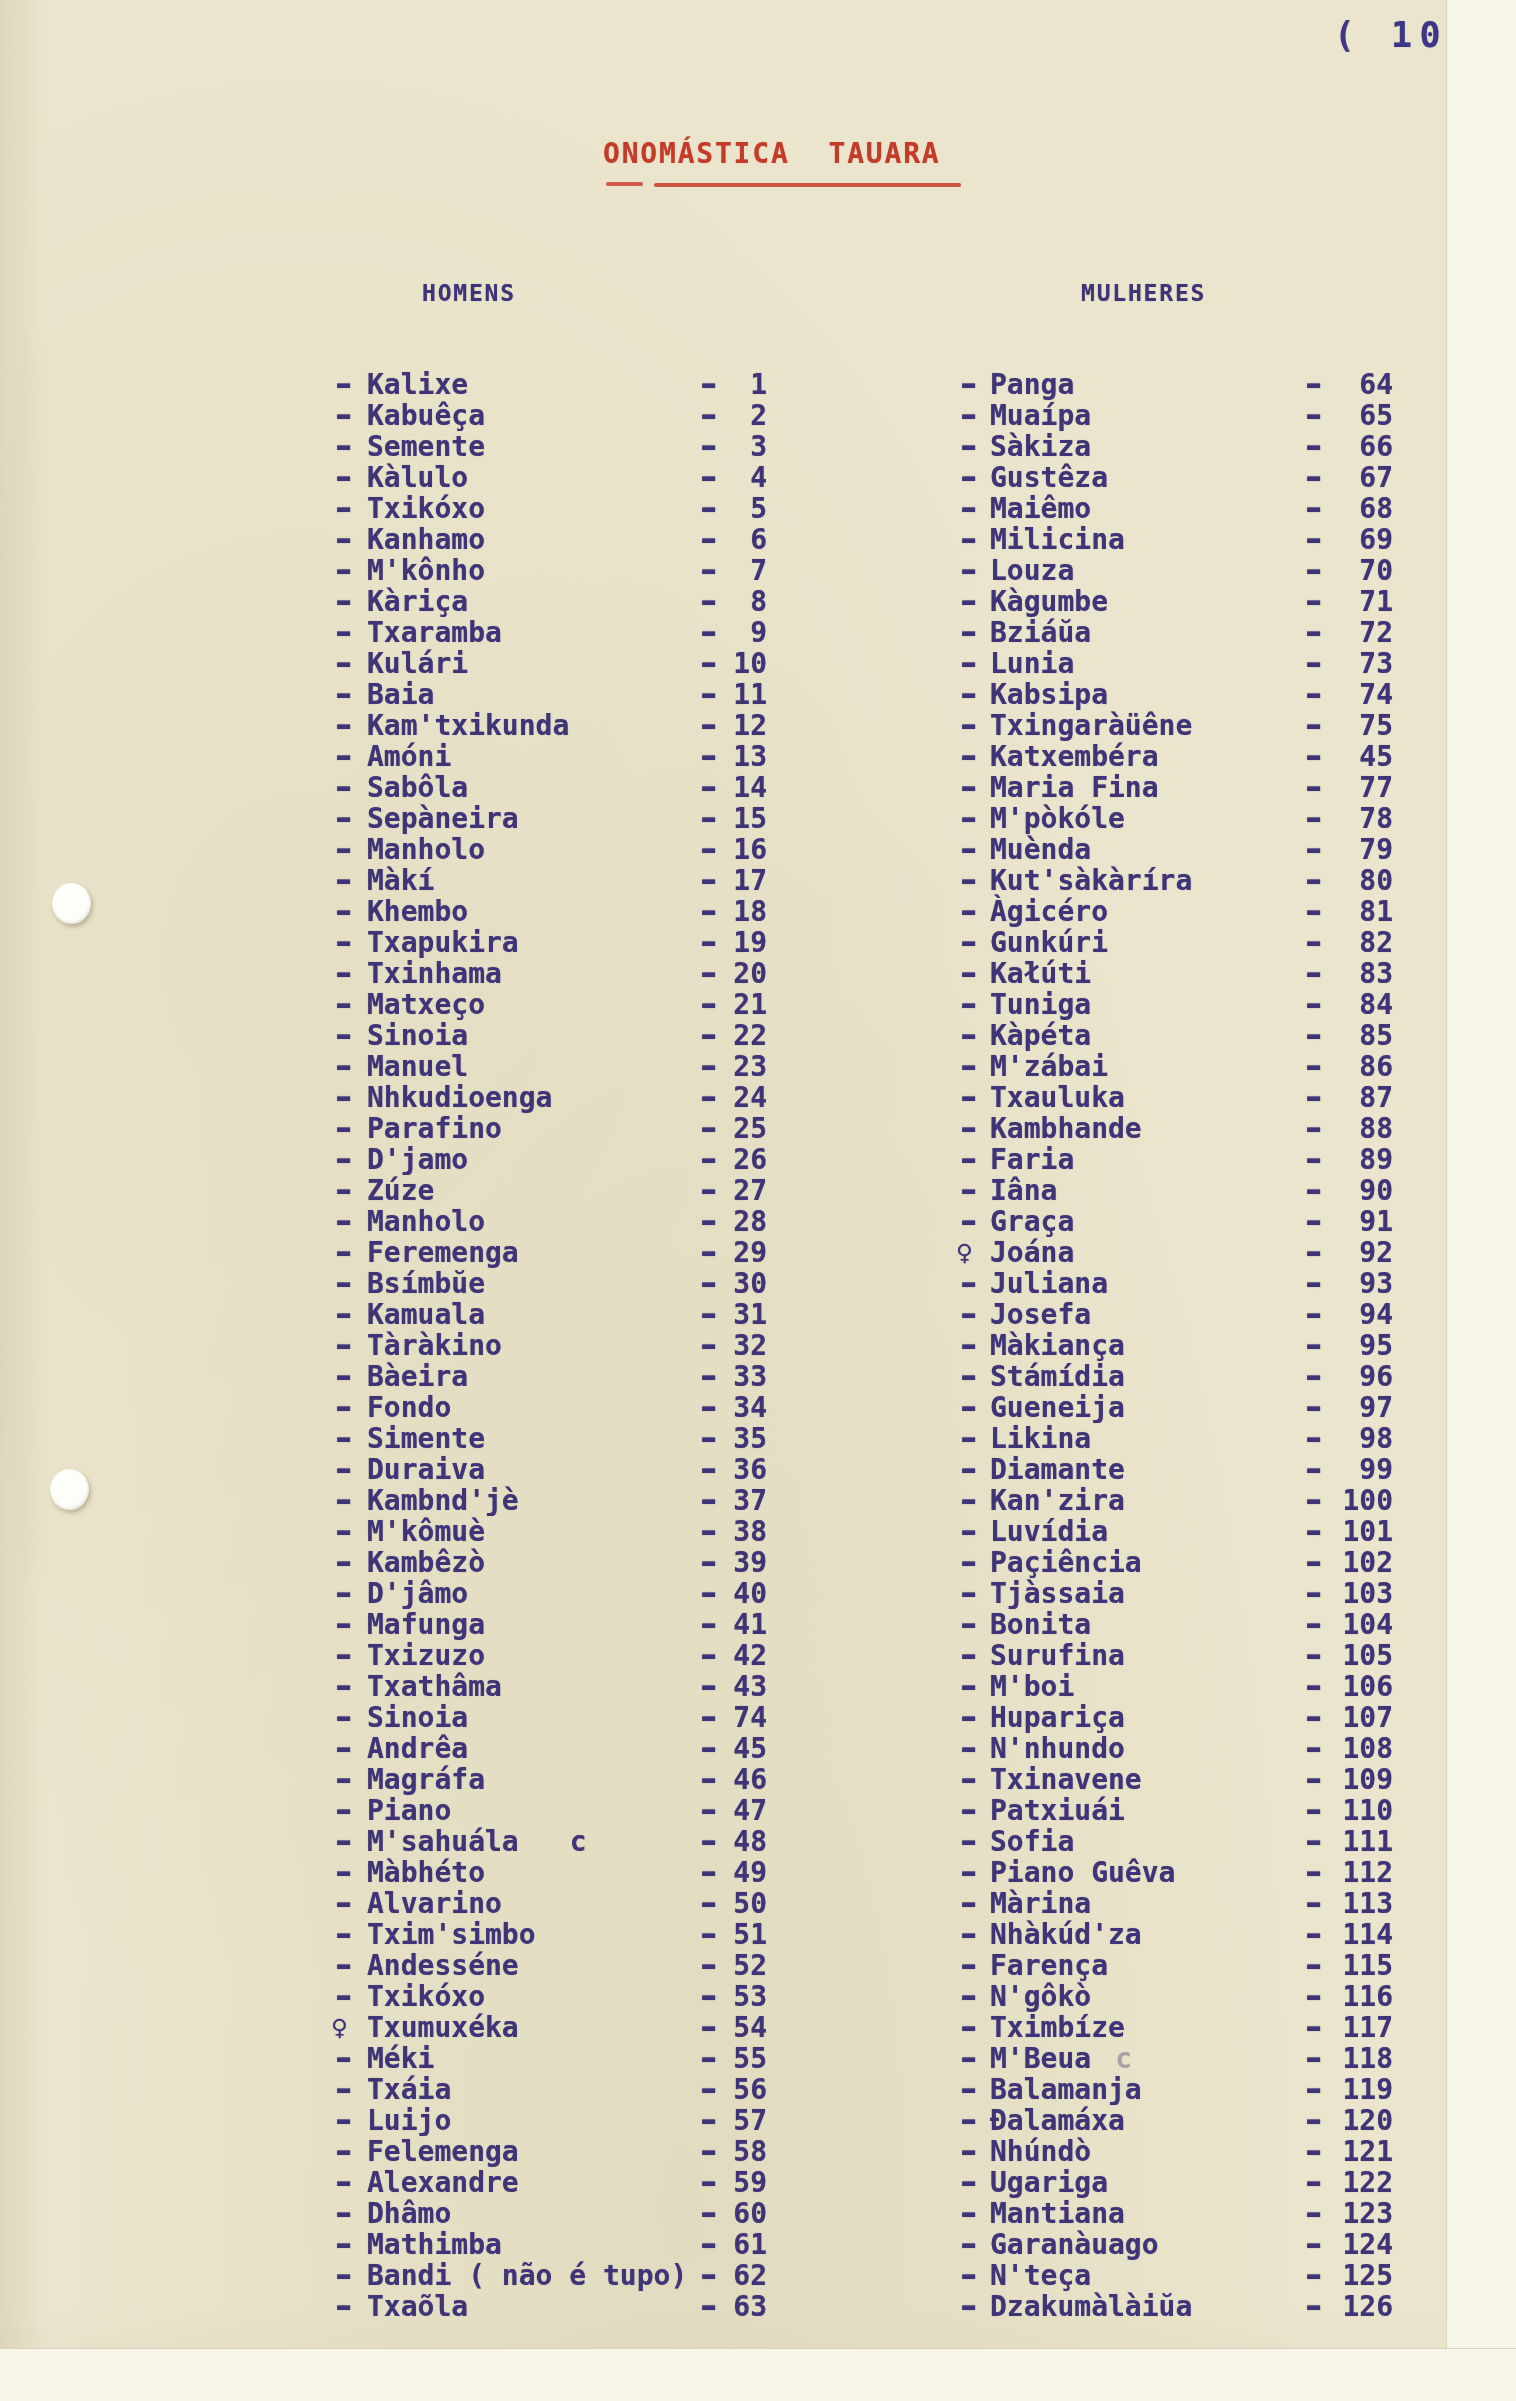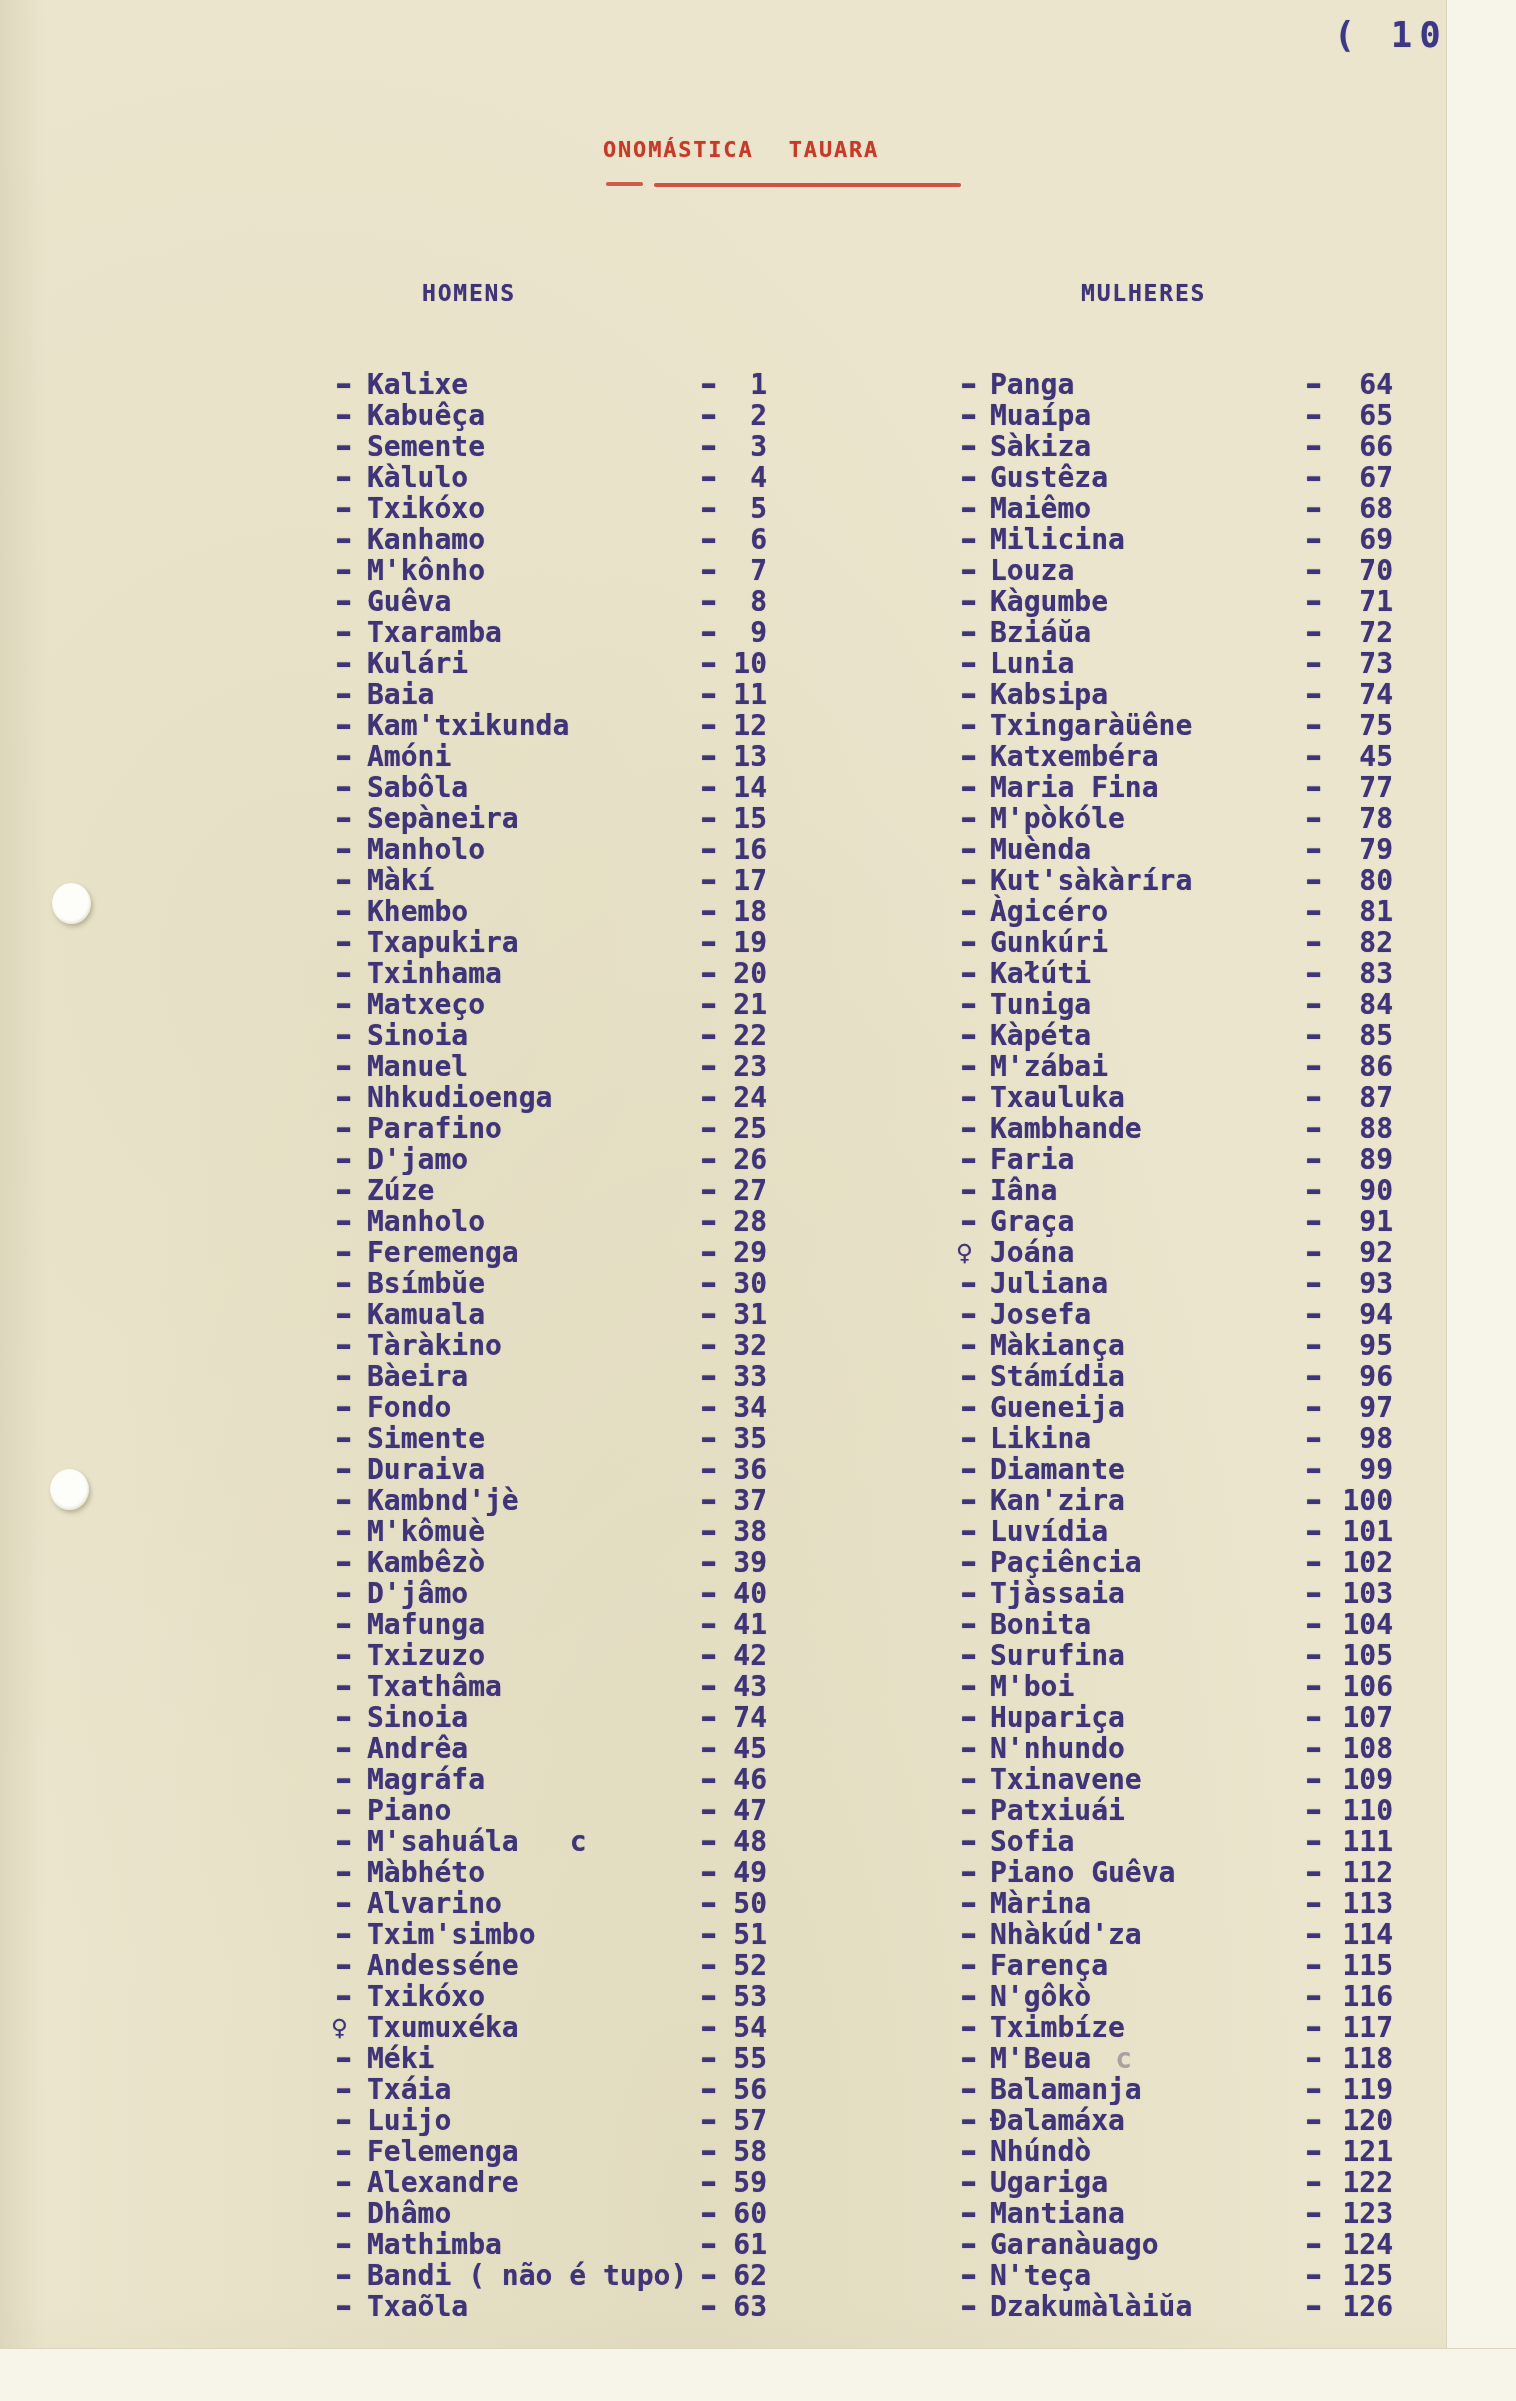--- a/index.html
+++ b/index.html
@@ -16,21 +16,21 @@
     font-family:"DejaVu Sans Mono", "Liberation Mono", monospace;
     color:#3f3478;
   }
   .scan-strip-right{position:absolute;top:0;left:1446px;width:70px;height:2401px;background:#f7f5ea;border-left:0.9px solid #dcd5bc;}
   .scan-strip-bottom{position:absolute;top:2348px;left:0;width:1517px;height:54px;background:#f7f5ea;border-top:0.9px solid #dcd5bc;}
   .hole{position:absolute;width:39px;height:41px;border-radius:50%;background:#fdfdfa;box-shadow:1.8px 2.8px 4.6px rgba(150,140,108,.55), inset -0.9px -1.8px 2.8px rgba(190,182,150,.35);}
   .hole1{left:52px;top:883px;}
   .hole2{left:50px;top:1469px;}
 
   .page-number{position:absolute;left:1334px;top:14.8px;font-size:35px;font-weight:bold;letter-spacing:7.4px;color:#3c3886;text-shadow:0 0 0.9px rgba(60,56,134,.5);}
-  .title{position:absolute;left:603px;top:137px;font-size:22px;font-weight:bold;letter-spacing:1.8px;word-spacing:20.3px;color:#c53b2a;text-shadow:0 0 0.9px rgba(197,59,42,.55);}
+  .title{position:absolute;left:603px;top:137px;font-size:28px;font-weight:bold;letter-spacing:1.8px;word-spacing:20.3px;color:#c53b2a;text-shadow:0 0 0.9px rgba(197,59,42,.55);}
   .title-underline-a{position:absolute;left:606px;top:182px;width:37px;height:3.7px;background:#c53b2a;opacity:.8;border-radius:1.8px;}
   .title-underline-b{position:absolute;left:654px;top:183px;width:307px;height:3.7px;background:#c53b2a;opacity:.85;border-radius:1.8px;}
 
   .col-header{position:absolute;top:280px;font-size:23px;font-weight:bold;letter-spacing:1.8px;text-shadow:0 0 0.9px rgba(63,52,120,.6);}
   .header-homens{left:422px;}
   .header-mulheres{left:1081px;}
 
   .col{position:absolute;top:370px;font-size:28px;text-shadow:0 0 0.9px rgba(63,52,120,.55);}
   .col-left{left:331px;width:443px;}
   .col-right{left:956px;width:443px;}
@@ -122,21 +122,21 @@
         <span class="bullet">-</span>
         <span class="name-wrap">
           <span class="pname">M'kônho</span>
         </span>
         <span class="numdash">-</span>
         <span class="num">7</span>
       </div>
       <div class="row">
         <span class="bullet">-</span>
         <span class="name-wrap">
-          <span class="pname">Guêva</span>
+          <span class="pname">Kàriça</span>
         </span>
         <span class="numdash">-</span>
         <span class="num">8</span>
       </div>
       <div class="row">
         <span class="bullet">-</span>
         <span class="name-wrap">
           <span class="pname">Txaramba</span>
         </span>
         <span class="numdash">-</span>

